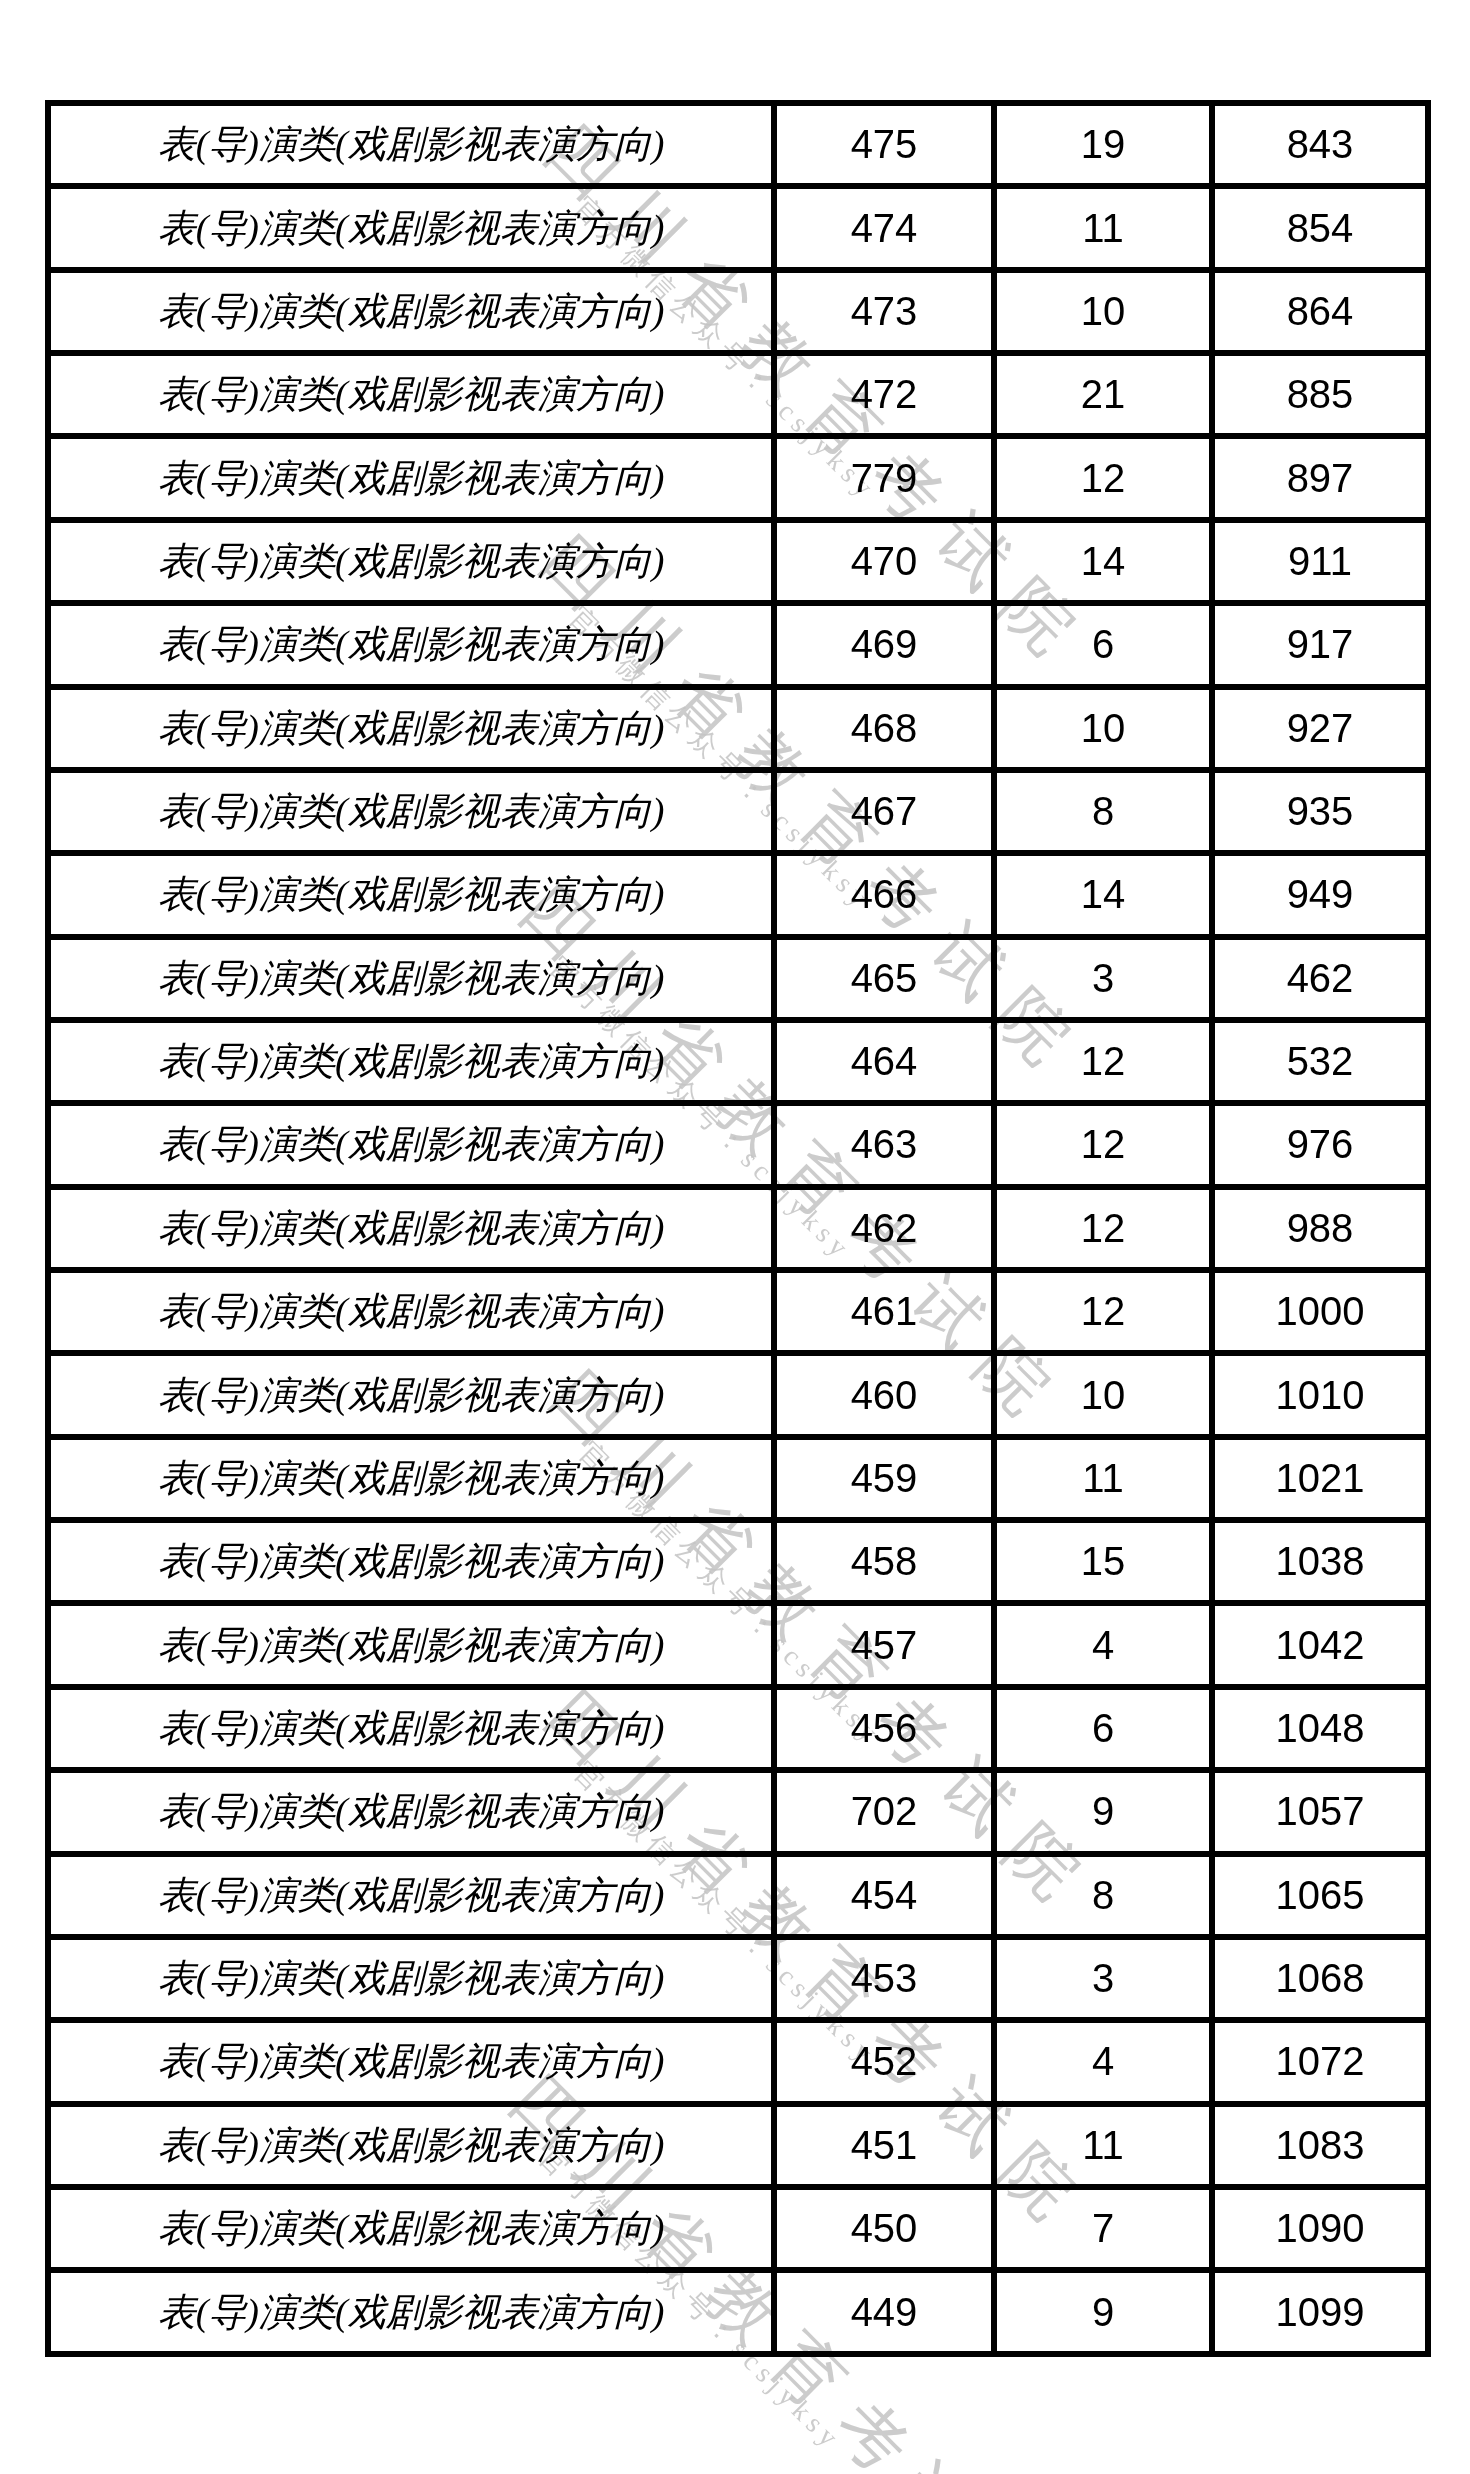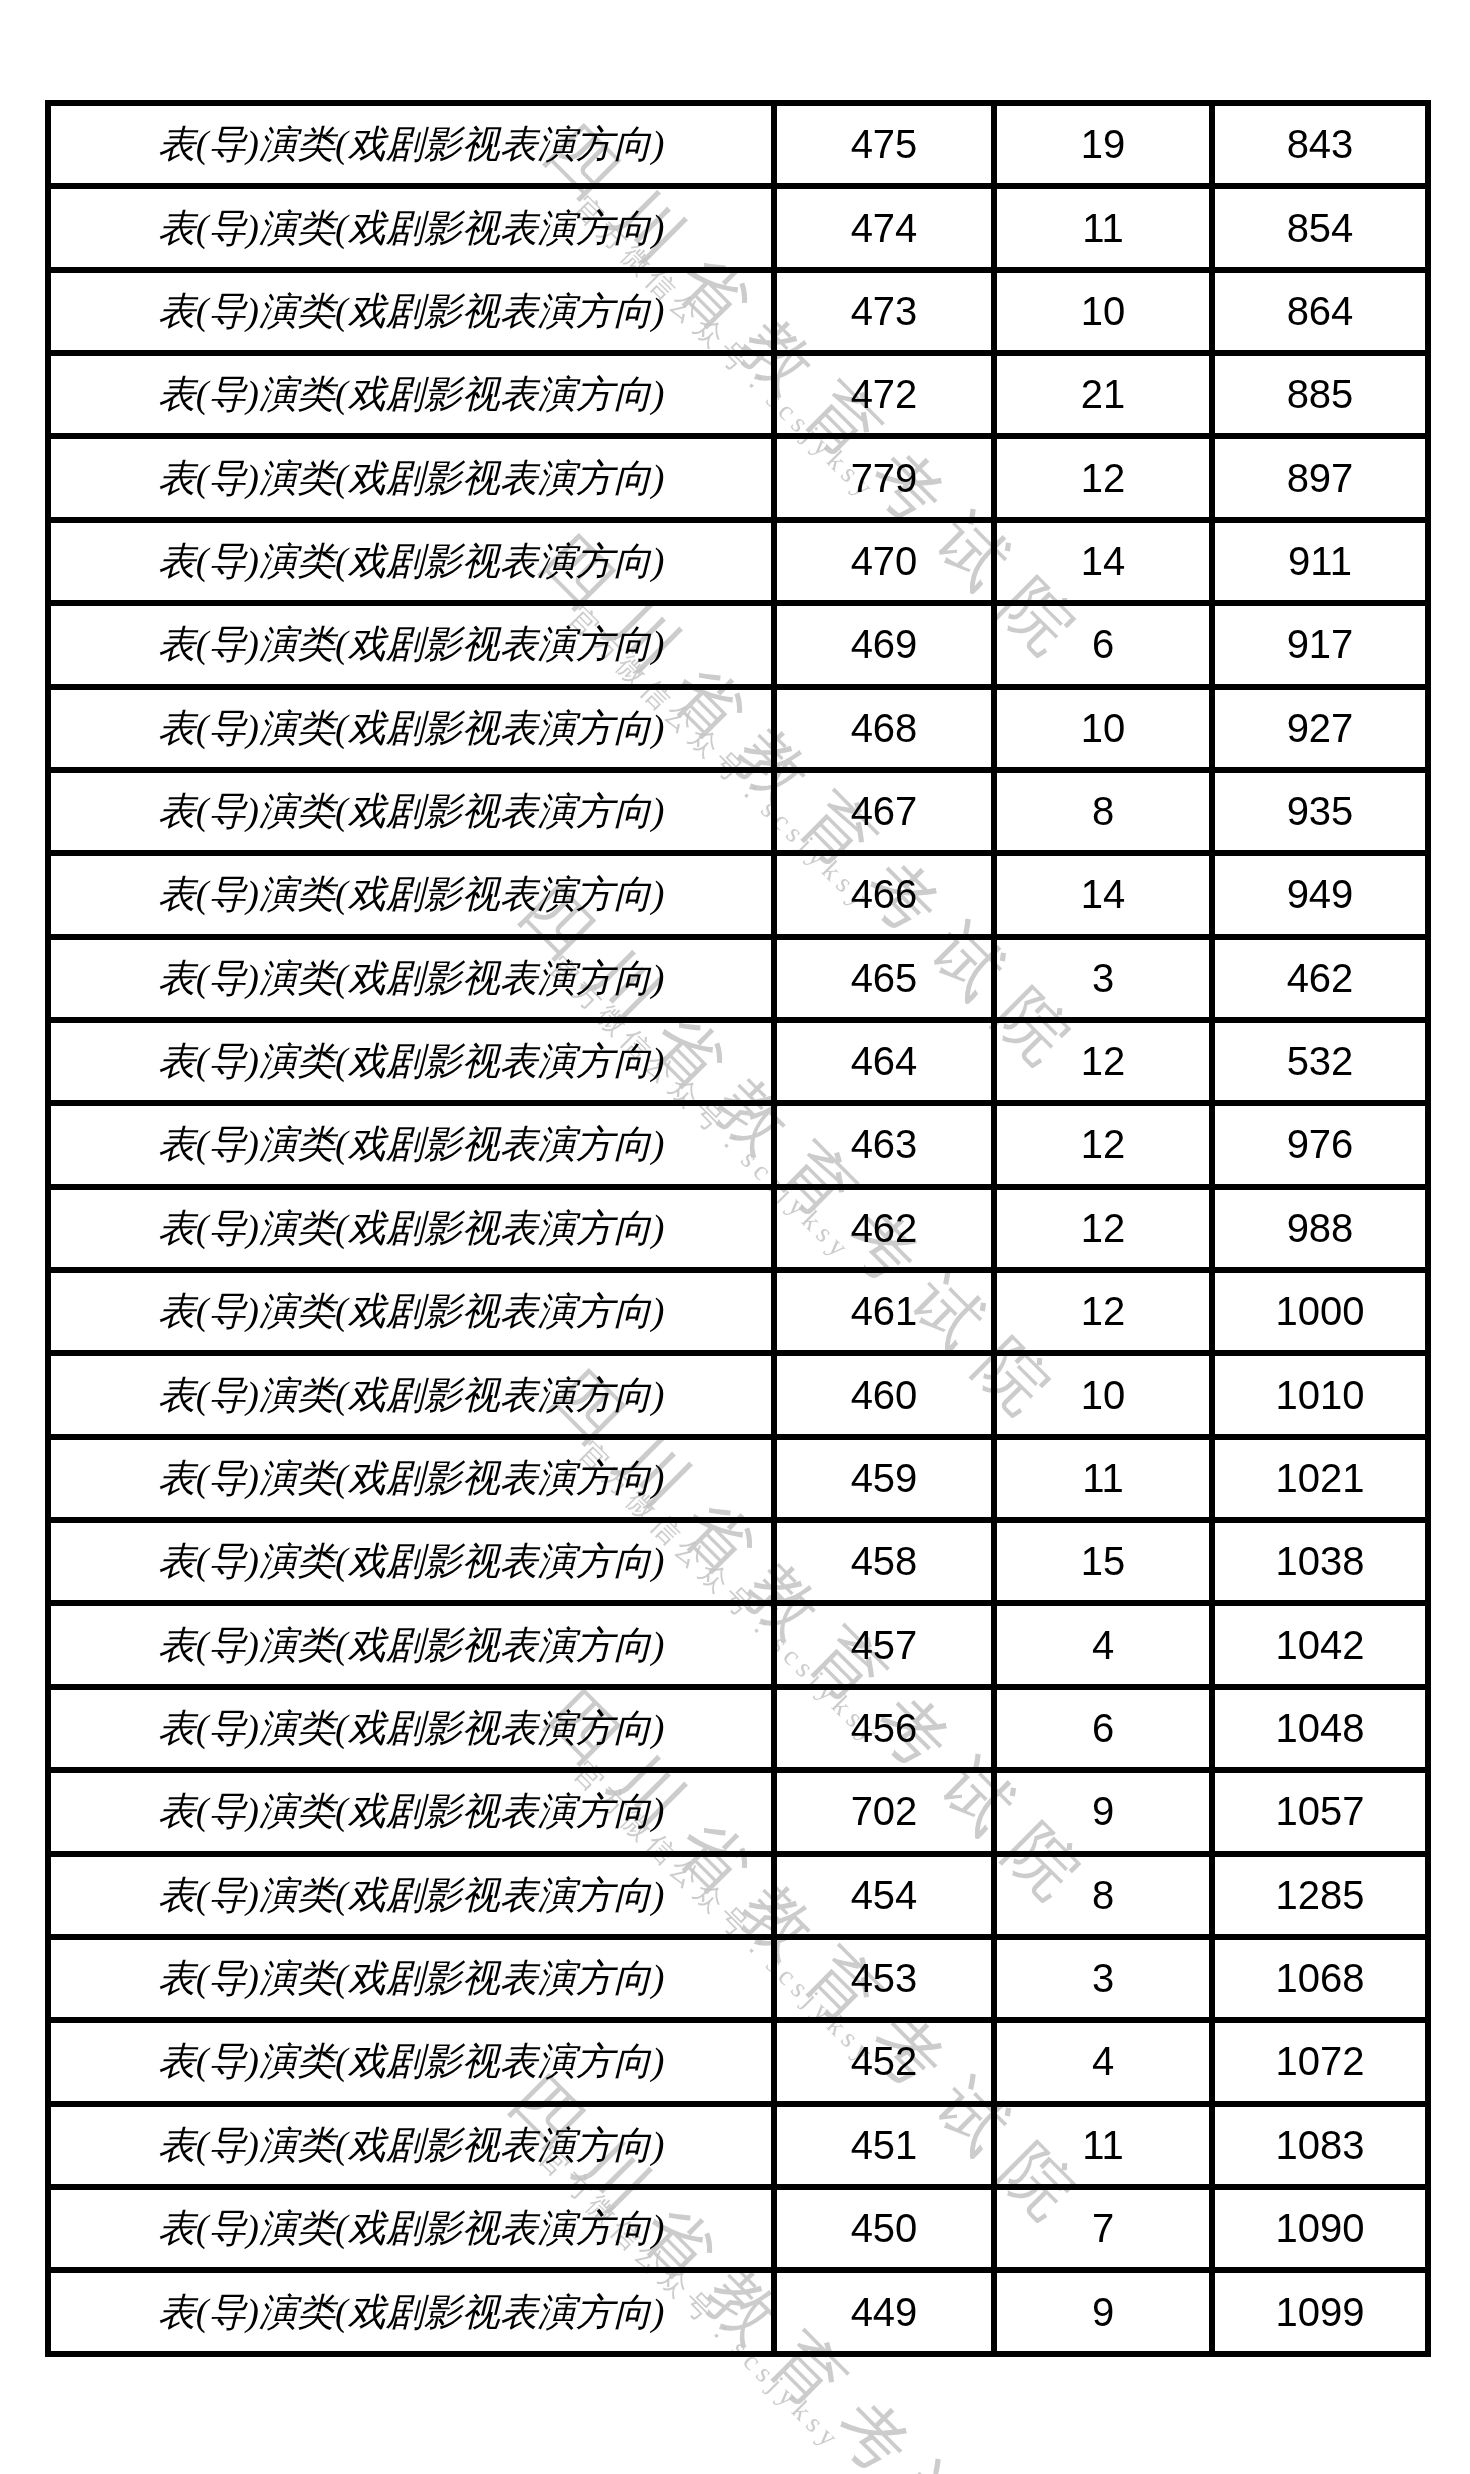--- a/index.html
+++ b/index.html
@@ -229,21 +229,21 @@
         <tr>
           <td class="cell-category">表(导)演类(戏剧影视表演方向)</td>
           <td class="cell-num">702</td>
           <td class="cell-num">9</td>
           <td class="cell-num">1057</td>
         </tr>
         <tr>
           <td class="cell-category">表(导)演类(戏剧影视表演方向)</td>
           <td class="cell-num">454</td>
           <td class="cell-num">8</td>
-          <td class="cell-num">1285</td>
+          <td class="cell-num">1065</td>
         </tr>
         <tr>
           <td class="cell-category">表(导)演类(戏剧影视表演方向)</td>
           <td class="cell-num">453</td>
           <td class="cell-num">3</td>
           <td class="cell-num">1068</td>
         </tr>
         <tr>
           <td class="cell-category">表(导)演类(戏剧影视表演方向)</td>
           <td class="cell-num">452</td>

